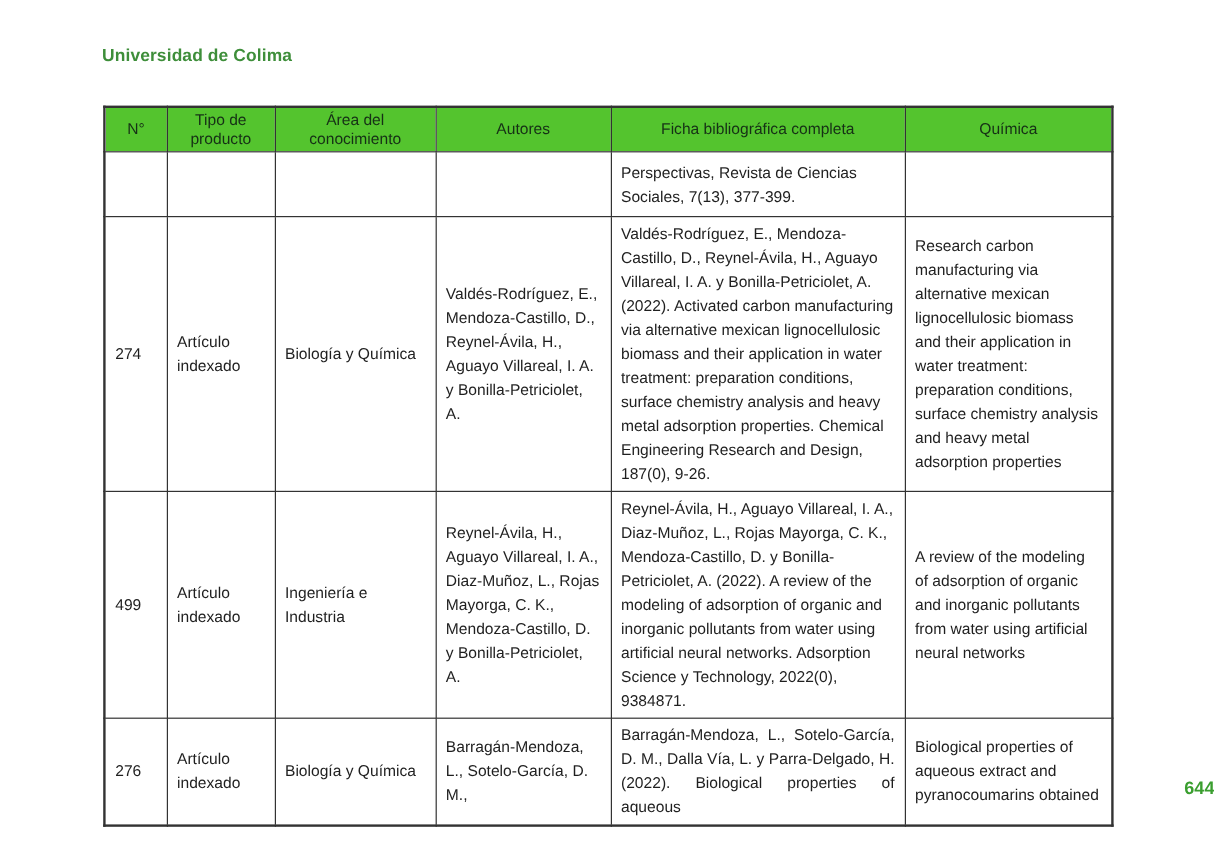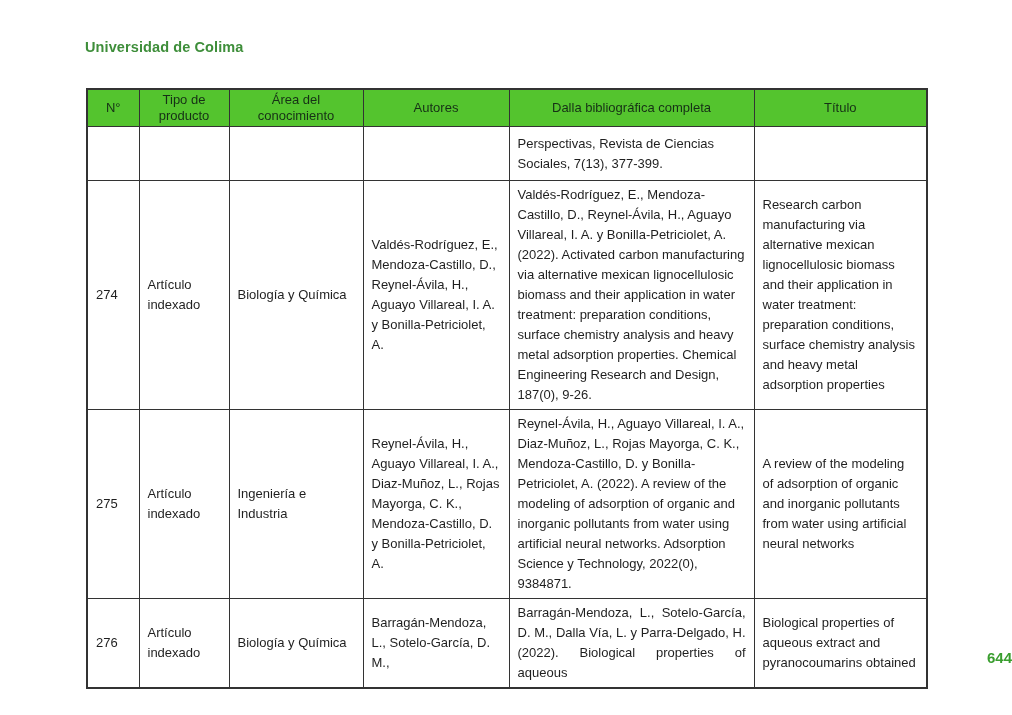--- a/index.html
+++ b/index.html
@@ -80,43 +80,43 @@
         <col class="c3">
         <col class="c4">
         <col class="c5">
     </colgroup>
     <thead>
       <tr>
         <th>N°</th>
         <th>Tipo de producto</th>
         <th>Área del conocimiento</th>
         <th>Autores</th>
-        <th>Dalla bibliográfica completa</th>
-        <th>Título</th>
+        <th>Ficha bibliográfica completa</th>
+        <th>Química</th>
       </tr>
     </thead>
     <tbody>
       <tr class="rh-a">
         <td class="c-num"></td>
         <td class="c-tipo"></td>
         <td class="c-area"></td>
         <td class="c-autores"></td>
         <td class="c-ficha"><i class="seg">Perspectivas, Revista de Ciencias Sociales, 7</i><span class="seg">(13), 377-399.</span></td>
         <td class="c-titulo"></td>
       </tr>
       <tr class="rh-b">
         <td class="c-num">274</td>
         <td class="c-tipo">Artículo indexado</td>
         <td class="c-area">Biología y Química</td>
         <td class="c-autores">Valdés-Rodríguez, E., Mendoza-Castillo, D., Reynel-Ávila, H., Aguayo Villareal, I. A. y Bonilla-Petriciolet, A.</td>
         <td class="c-ficha"><span class="seg">Valdés-Rodríguez, E., Mendoza-Castillo, D., Reynel-Ávila, H., Aguayo Villareal, I. A. y Bonilla-Petriciolet, A. (2022). Activated carbon manufacturing via alternative mexican lignocellulosic biomass and their application in water treatment: preparation conditions, surface chemistry analysis and heavy metal adsorption properties. </span><i class="seg">Chemical Engineering Research and Design, 187</i><span class="seg">(0), 9-26.</span></td>
         <td class="c-titulo">Research carbon manufacturing via alternative mexican lignocellulosic biomass and their application in water treatment: preparation conditions, surface chemistry analysis and heavy metal adsorption properties</td>
       </tr>
       <tr class="rh-c">
-        <td class="c-num">275</td>
+        <td class="c-num">499</td>
         <td class="c-tipo">Artículo indexado</td>
         <td class="c-area">Ingeniería e Industria</td>
         <td class="c-autores">Reynel-Ávila, H., Aguayo Villareal, I. A., Diaz-Muñoz, L., Rojas Mayorga, C. K., Mendoza-Castillo, D. y Bonilla-Petriciolet, A.</td>
         <td class="c-ficha"><span class="seg">Reynel-Ávila, H., Aguayo Villareal, I. A., Diaz-Muñoz, L., Rojas Mayorga, C. K., Mendoza-Castillo, D. y Bonilla-Petriciolet, A. (2022). A review of the modeling of adsorption of organic and inorganic pollutants from water using artificial neural networks. </span><i class="seg">Adsorption Science y Technology, 2022</i><span class="seg">(0), 9384871.</span></td>
         <td class="c-titulo">A review of the modeling of adsorption of organic and inorganic pollutants from water using artificial neural networks</td>
       </tr>
       <tr class="rh-d">
         <td class="c-num">276</td>
         <td class="c-tipo">Artículo indexado</td>
         <td class="c-area">Biología y Química</td>

